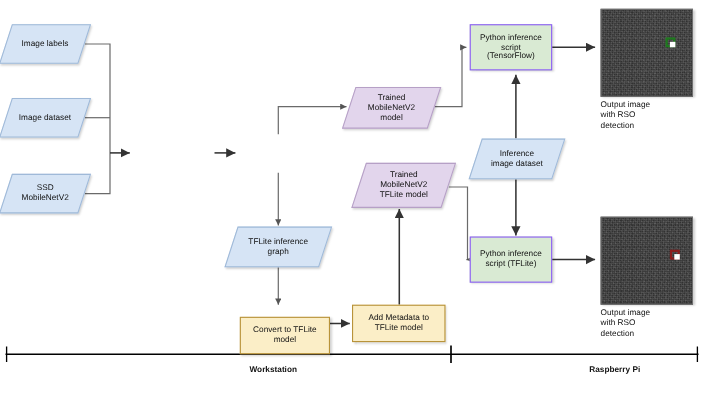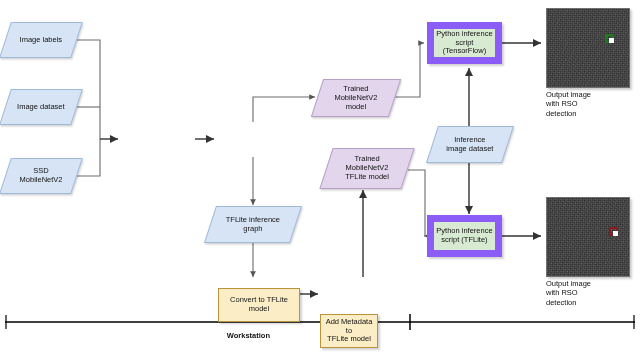--- a/index.html
+++ b/index.html
@@ -10,21 +10,21 @@
   svg#wires{position:absolute;left:0;top:0;width:640px;height:364px;}
 
   .node{position:absolute;box-sizing:border-box;display:flex;
         align-items:center;justify-content:center;text-align:center;
         color:#111111;line-height:1.18;z-index:5;}
   .node span{display:block;width:100%;padding:0 2px;}
 
   
   .rect{border:1px solid #b8933a;background:#fbeec7;
         box-shadow:1.5px 1.5px 2px rgba(0,0,0,.18);}
-  .rect.green{border:7px solid #8b5cf6;background:#d9ead3;
+  .rect.green{border:1px solid #8b5cf6;background:#d9ead3;
         box-shadow:1.5px 1.5px 2px rgba(0,0,0,.18);}
 
   
   .para{background:#d6e4f5;border:1px solid #9fb9d8;
         transform:skewX(-18deg);
         box-shadow:1.5px 1.5px 2px rgba(0,0,0,.18);}
   .para.purple{background:#e2d5ec;border:1px solid #b6a0c6;}
   .para > span{transform:skewX(18deg);}
 
   .thumb{position:absolute;z-index:5;
@@ -141,21 +141,21 @@
   <div class="node para" style="left:210px;top:206px;width:86px;height:37px;font-size:7.5px;white-space:pre-line;">
     <span>TFLite inference
 graph</span>
   </div>
 
   <div class="node rect" style="left:218px;top:288px;width:82px;height:34px;font-size:7.5px;white-space:pre-line;">
     <span>Convert to TFLite
 model</span>
   </div>
 
-  <div class="node rect" style="left:320px;top:277px;width:58px;height:34px;font-size:7.5px;white-space:pre-line;margin-top:37px;">
+  <div class="node rect" style="left:320px;top:277px;width:85px;height:34px;font-size:7.5px;white-space:pre-line;">
     <span>Add Metadata to
 TFLite model</span>
   </div>
 
   <div class="node para purple" style="left:326px;top:148px;width:82px;height:41px;font-size:7.5px;white-space:pre-line;">
     <span>Trained
 MobileNetV2
 TFLite model</span>
   </div>
 
@@ -193,16 +193,17 @@
         <i></i>
       </div>
   </div>
   <div class="caption" style="left:546px;top:279px;width:82px;">
     <span style="white-space:pre-line;">Output image
 with RSO
 detection</span>
   </div>
 
   <div class="zonelabel" style="left:150px;top:331px;width:120px;">Workstation</div>
+  <div class="zonelabel" style="left:462px;top:331px;width:120px;">Raspberry Pi</div>
 
   <div class="figcap" style="left:110px;top:352px;"></div>
 
 </div>
 
 </body></html>

